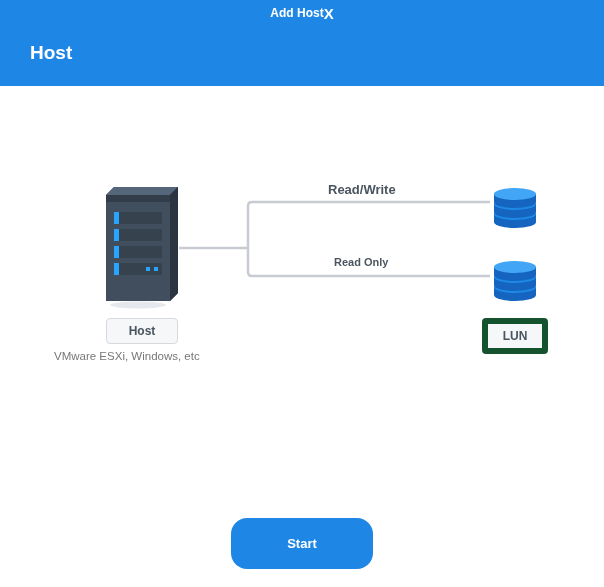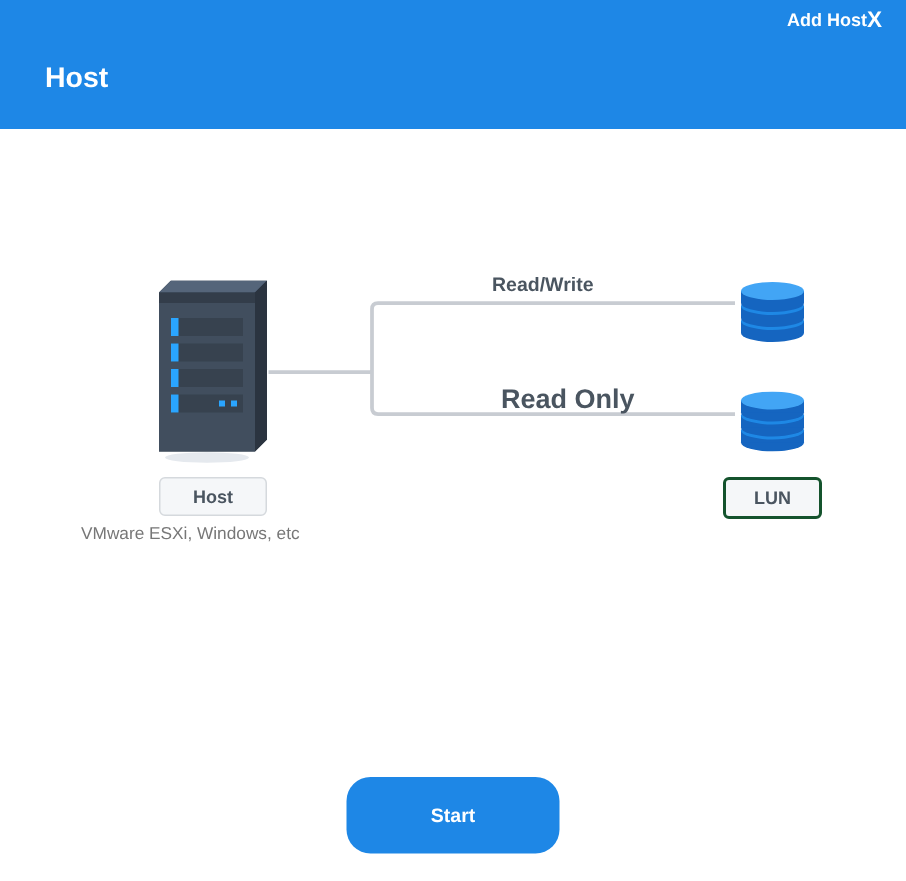--- a/index.html
+++ b/index.html
@@ -13,21 +13,21 @@
       width: 604px;
       height: 587px;
       overflow: hidden;
       position: relative;
     }
     .titlebar {
       background: #1e87e6;
       height: 26px;
       display: flex;
       align-items: center;
-      justify-content: flex-end;
+      justify-content: center;
       padding: 0 16px;
     }
     .titlebar-title {
       color: #fff;
       font-size: 12px;
       font-weight: bold;
     }
     .close-x {
       color: #fff;
       font-size: 15px;
@@ -85,21 +85,21 @@
       top: 168px;
       color: #777;
       font-size: 11.5px;
     }
     .lun-badge {
       position: absolute;
       left: 452px;
       top: 136px;
       width: 66px;
       text-align: center;
-      border: 2px solid #14532d;
+      border: 6px solid #14532d;
       border-radius: 4px;
       background: #f5f7f9;
       padding: 5px 0;
       color: #4a5560;
       font-size: 12px;
       font-weight: bold;
     }
     .db-top {
       position: absolute;
       left: 462px;
@@ -116,21 +116,21 @@
       top: 0px;
       color: #4a5560;
       font-size: 13px;
       font-weight: bold;
     }
     .label-ro {
       position: absolute;
       left: 304px;
       top: 74px;
       color: #4a5560;
-      font-size: 18px;
+      font-size: 11px;
       font-weight: bold;
     }
     .lines {
       position: absolute;
       left: 0;
       top: 0;
     }
     .footer {
       position: absolute;
       bottom: 18px;

